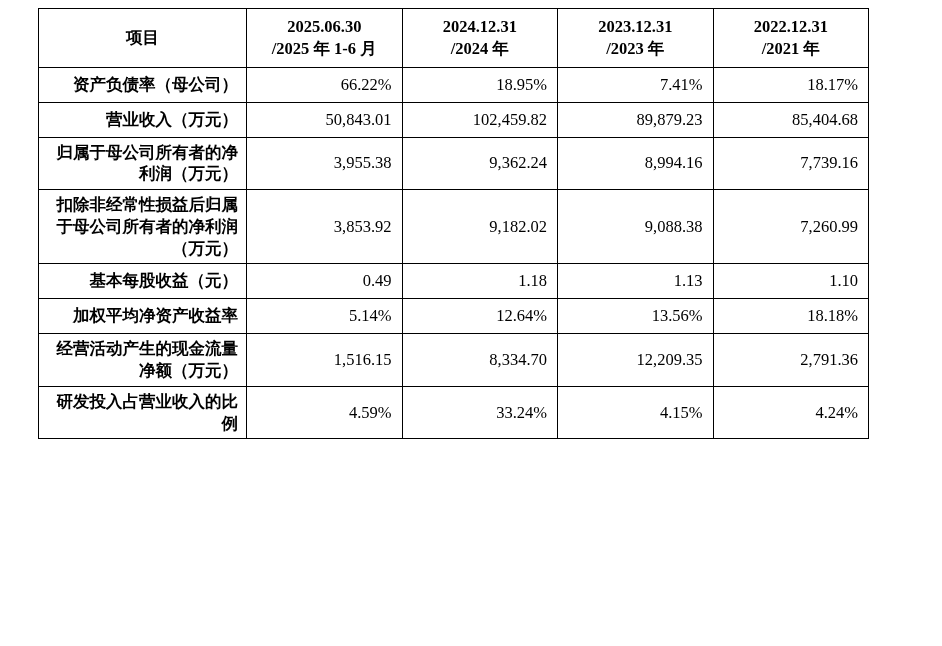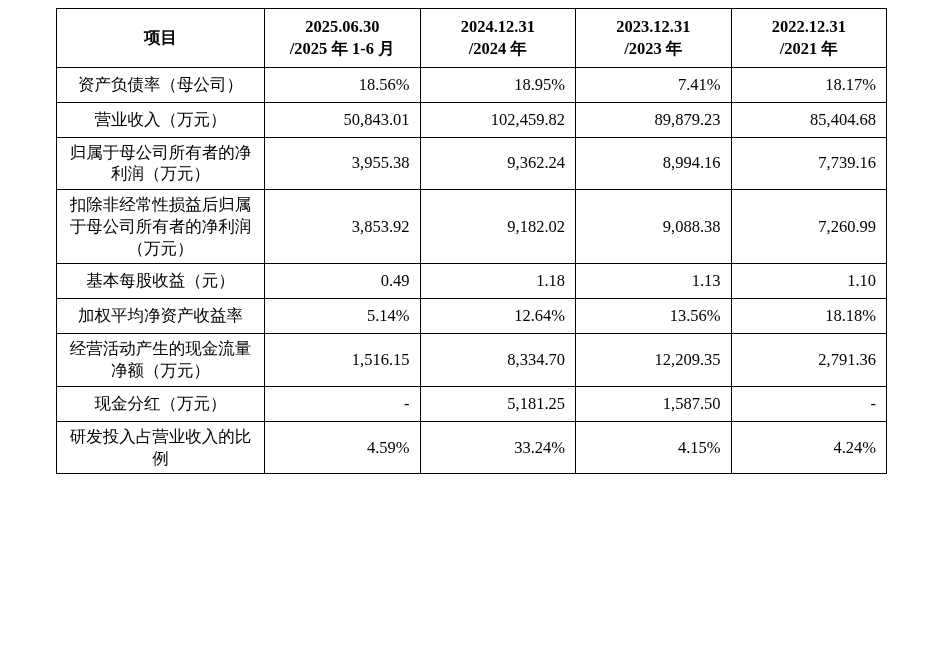--- a/index.html
+++ b/index.html
@@ -12,21 +12,21 @@
     height: 646px;
     font-family: "Liberation Serif", "DejaVu Serif", serif;
     color: #000000;
     overflow: hidden;
   }
   .page {
     position: relative;
     width: 942px;
     height: 646px;
     box-sizing: border-box;
-    padding: 8px 56px 8px 56px;
+    padding: 8px 56px 8px 38px;
   }
   table.fin-table {
     border-collapse: collapse;
     width: 830px;
     table-layout: fixed;
     border: 1.5px solid #000;
   }
   table.fin-table col.c-item  { width: 208px; }
   table.fin-table col.c-val   { width: 155.5px; }
 
@@ -43,22 +43,22 @@
     font-weight: bold;
     padding-top: 7px;
     padding-bottom: 7px;
   }
   thead th .hdr-line1 { display: block; }
   thead th .hdr-line2 { display: block; }
   thead th.item-head {
     font-weight: bold;
   }
   tbody td.label {
-    text-align: center;
-    font-weight: normal;
+    text-align: right;
+    font-weight: bold;
   }
   tbody td.num {
     text-align: right;
     padding-right: 10px;
   }
   tbody tr td {
     height: 26px;
   }
 </style>
 </head>
@@ -92,21 +92,21 @@
         </th>
         <th>
           <span class="hdr-line1">2022.12.31</span>
           <span class="hdr-line2">/2021 年</span>
         </th>
       </tr>
     </thead>
     <tbody>
       <tr>
         <td class="label">资产负债率（母公司）</td>
-        <td class="num">18.56%</td>
+        <td class="num">66.22%</td>
         <td class="num">18.95%</td>
         <td class="num">7.41%</td>
         <td class="num">18.17%</td>
       </tr>
       <tr>
         <td class="label">营业收入（万元）</td>
         <td class="num">50,843.01</td>
         <td class="num">102,459.82</td>
         <td class="num">89,879.23</td>
         <td class="num">85,404.68</td>
@@ -140,27 +140,20 @@
         <td class="num">18.18%</td>
       </tr>
       <tr>
         <td class="label">经营活动产生的现金流量净额（万元）</td>
         <td class="num">1,516.15</td>
         <td class="num">8,334.70</td>
         <td class="num">12,209.35</td>
         <td class="num">2,791.36</td>
       </tr>
       <tr>
-        <td class="label">现金分红（万元）</td>
-        <td class="num">-</td>
-        <td class="num">5,181.25</td>
-        <td class="num">1,587.50</td>
-        <td class="num">-</td>
-      </tr>
-      <tr>
         <td class="label">研发投入占营业收入的比例</td>
         <td class="num">4.59%</td>
         <td class="num">33.24%</td>
         <td class="num">4.15%</td>
         <td class="num">4.24%</td>
       </tr>
     </tbody>
   </table>
 </div>
 

